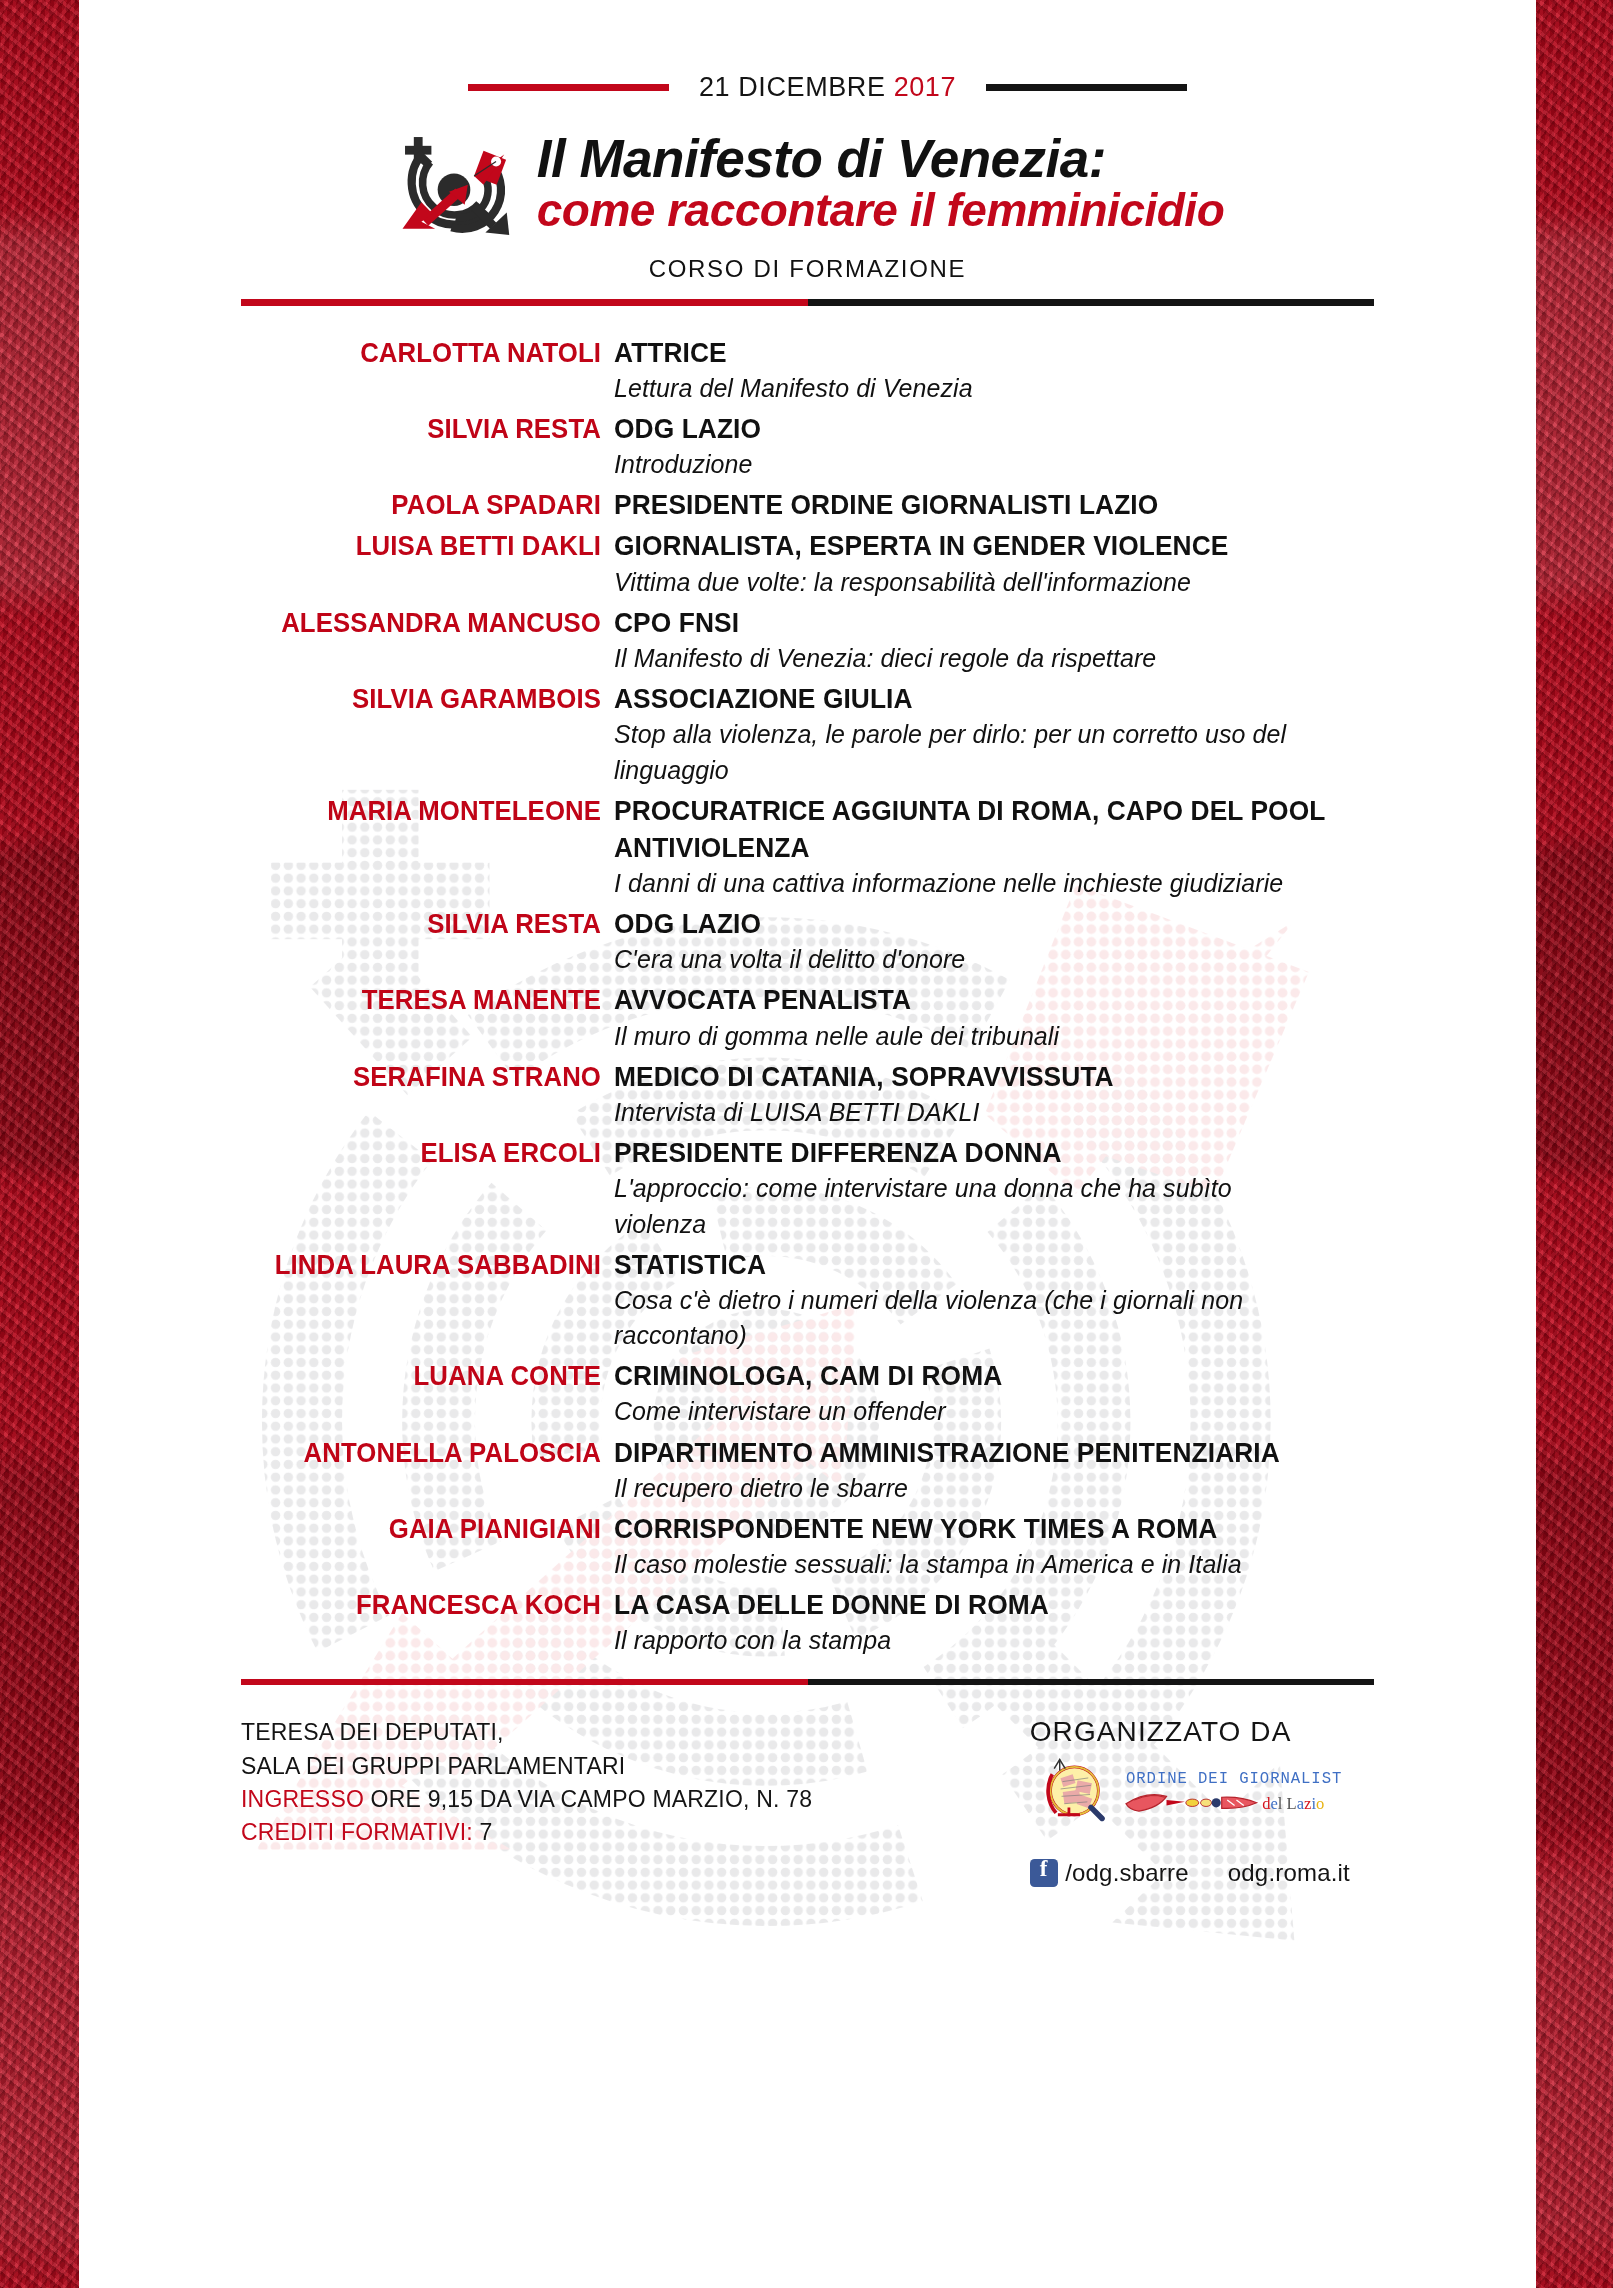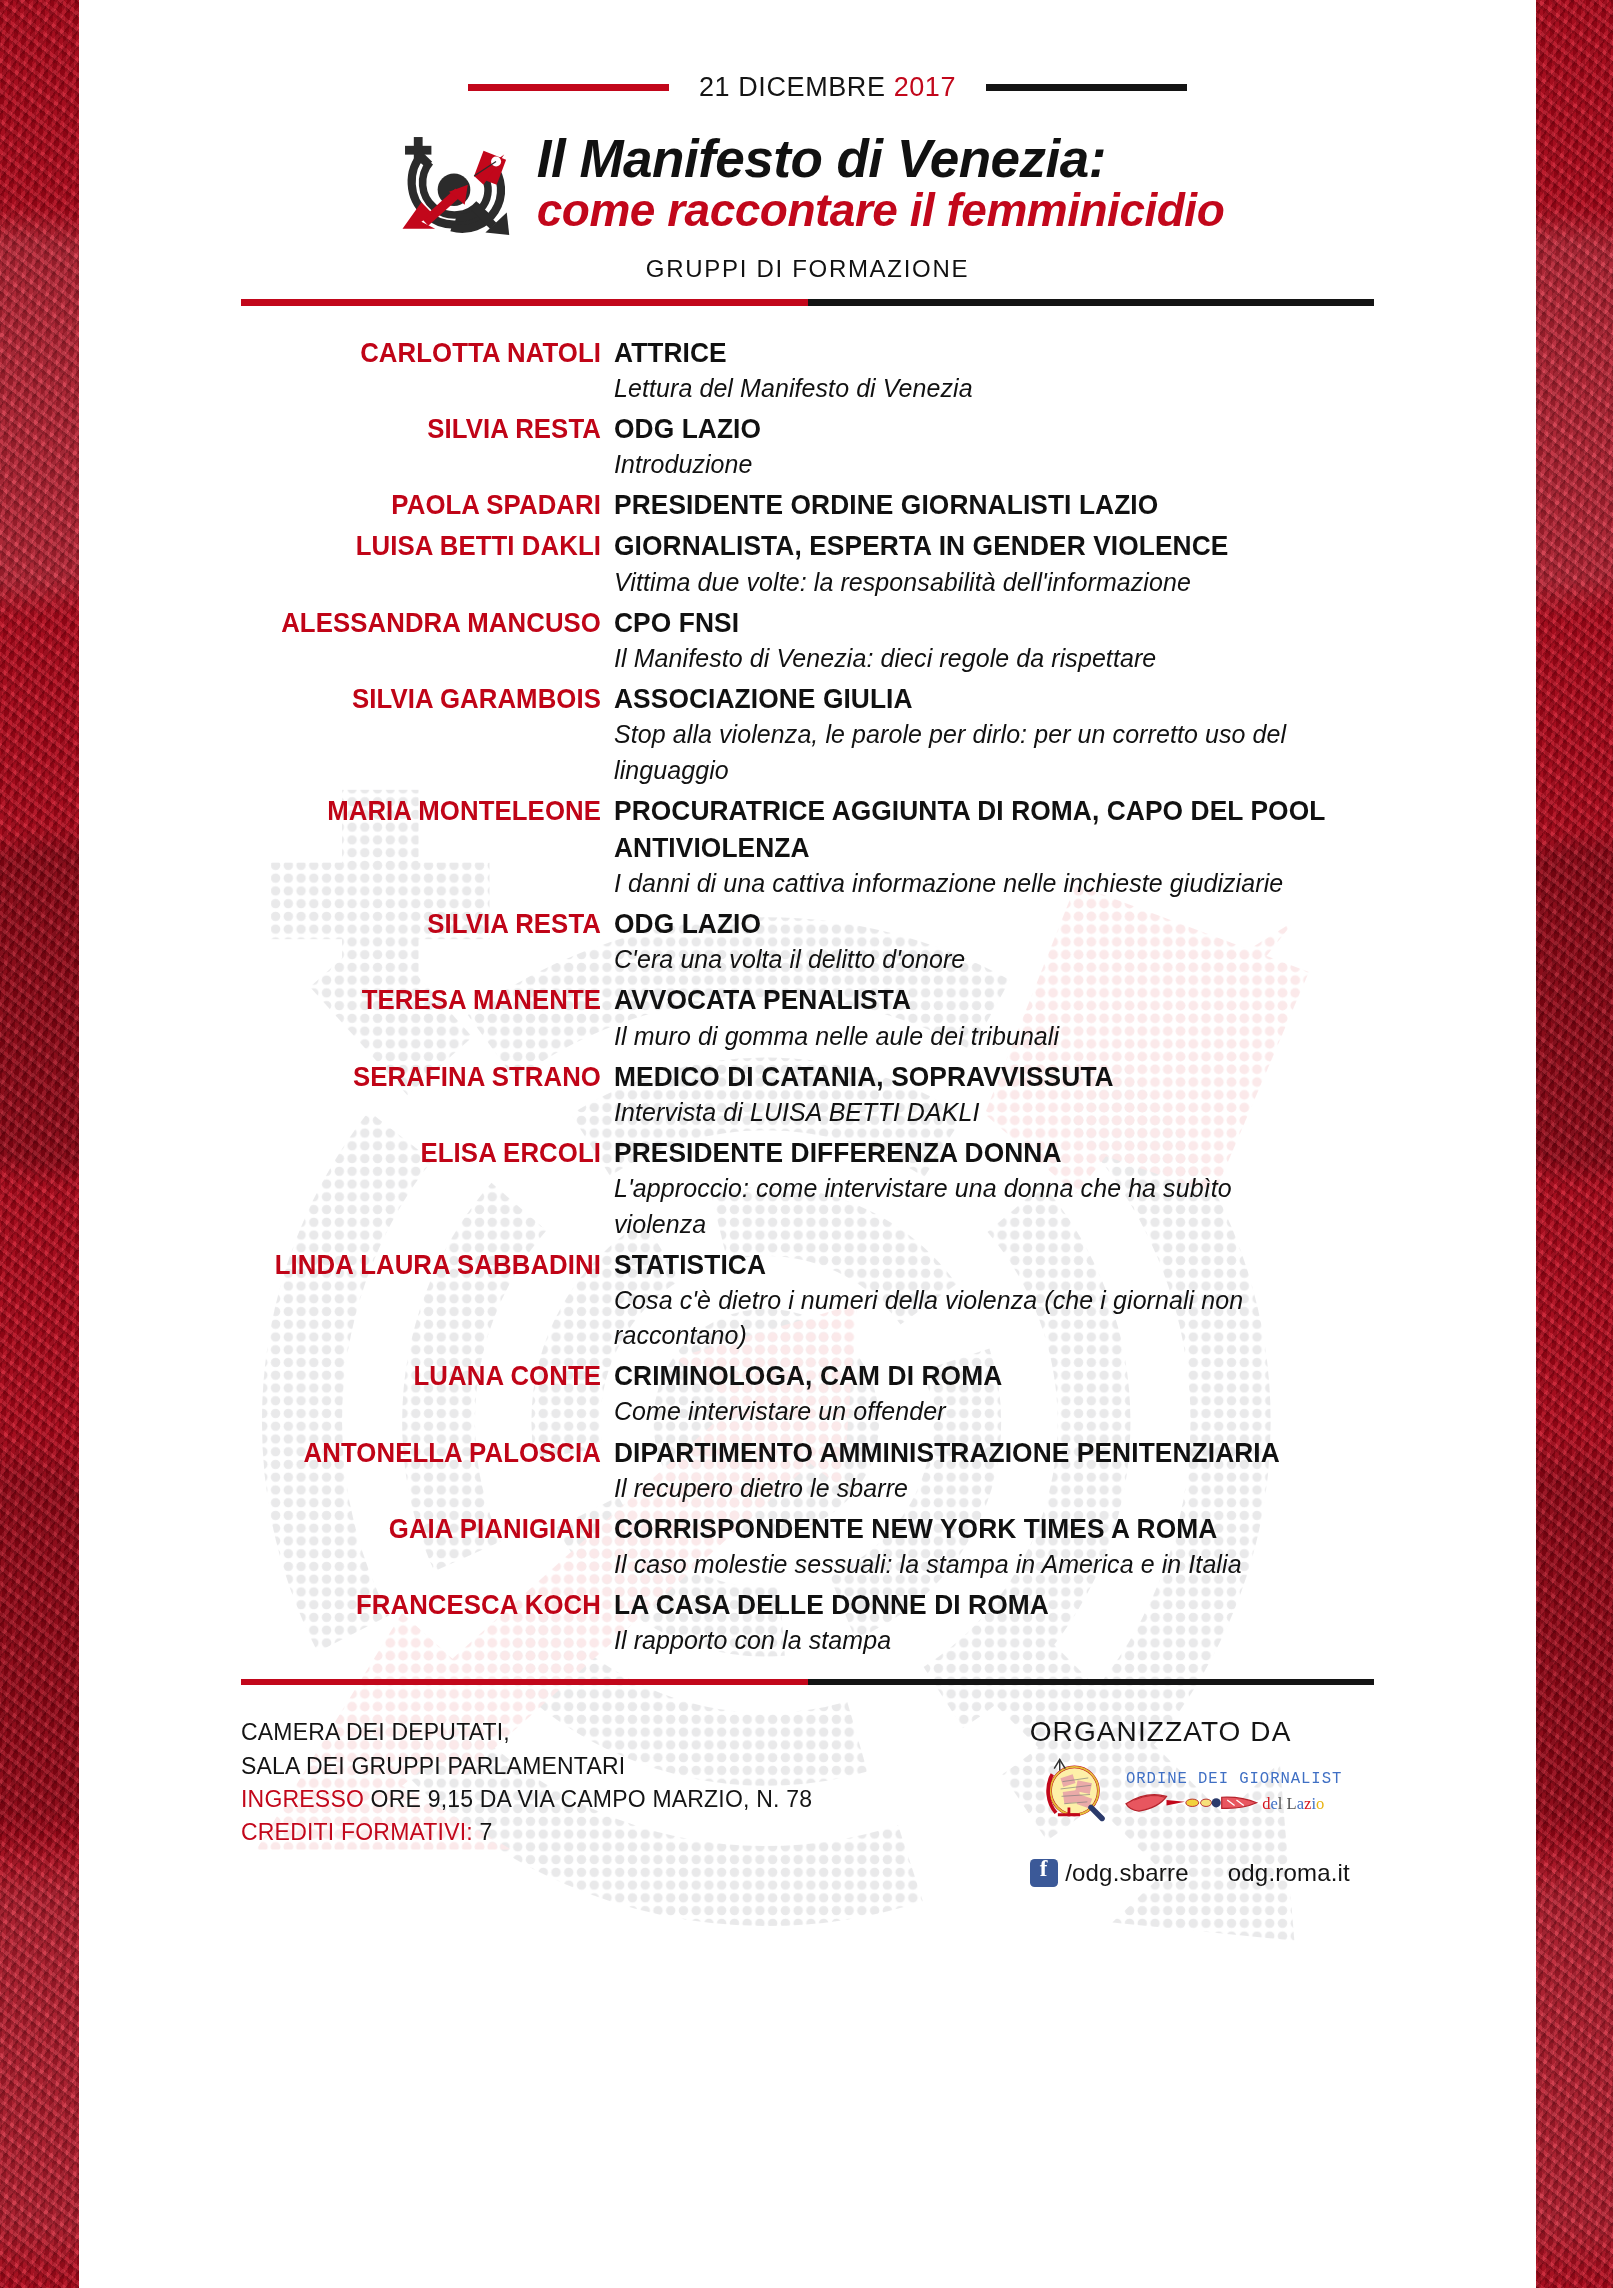--- a/index.html
+++ b/index.html
@@ -242,21 +242,21 @@
           <path d="M132 78 L167 55" stroke="#2b2b2b" stroke-width="2" fill="none"></path>
         </g>
       </svg>
     </div>
     <div class="titles">
       <div class="title-main">Il Manifesto di Venezia:</div>
       <div class="title-sub">come raccontare il femminicidio</div>
     </div>
   </div>
 
-  <div class="corso">GRUPPI DI FORMAZIONE</div>
+  <div class="corso">CORSO DI FORMAZIONE</div>
 
   <div class="divider">
     <span class="half-red"></span>
     <span class="half-black"></span>
   </div>
 
   <div class="speakers" id="speakers">
       <div class="speaker">
         <div class="sp-name">CARLOTTA NATOLI</div>
         <div class="sp-body">
@@ -370,21 +370,21 @@
       </div>
     </div>
 
   <div class="footer-divider">
     <span class="half-red"></span>
     <span class="half-black"></span>
   </div>
 
   <div class="footer">
     <div class="venue">
-      <div>CAMERA DEI DEPUTATI,</div>
+      <div>TERESA DEI DEPUTATI,</div>
       <div>SALA DEI GRUPPI PARLAMENTARI</div>
       <div><span class="kw">INGRESSO</span><span> ORE 9,15 DA VIA CAMPO MARZIO, N. 78</span></div>
       <div><span class="kw">CREDITI FORMATIVI:</span><span> 7</span></div>
     </div>
 
     <div class="organizer">
       <div class="org-label">ORGANIZZATO DA</div>
 
       <div class="org-logo">
         <svg viewBox="0 0 330 88" xmlns="http://www.w3.org/2000/svg">

